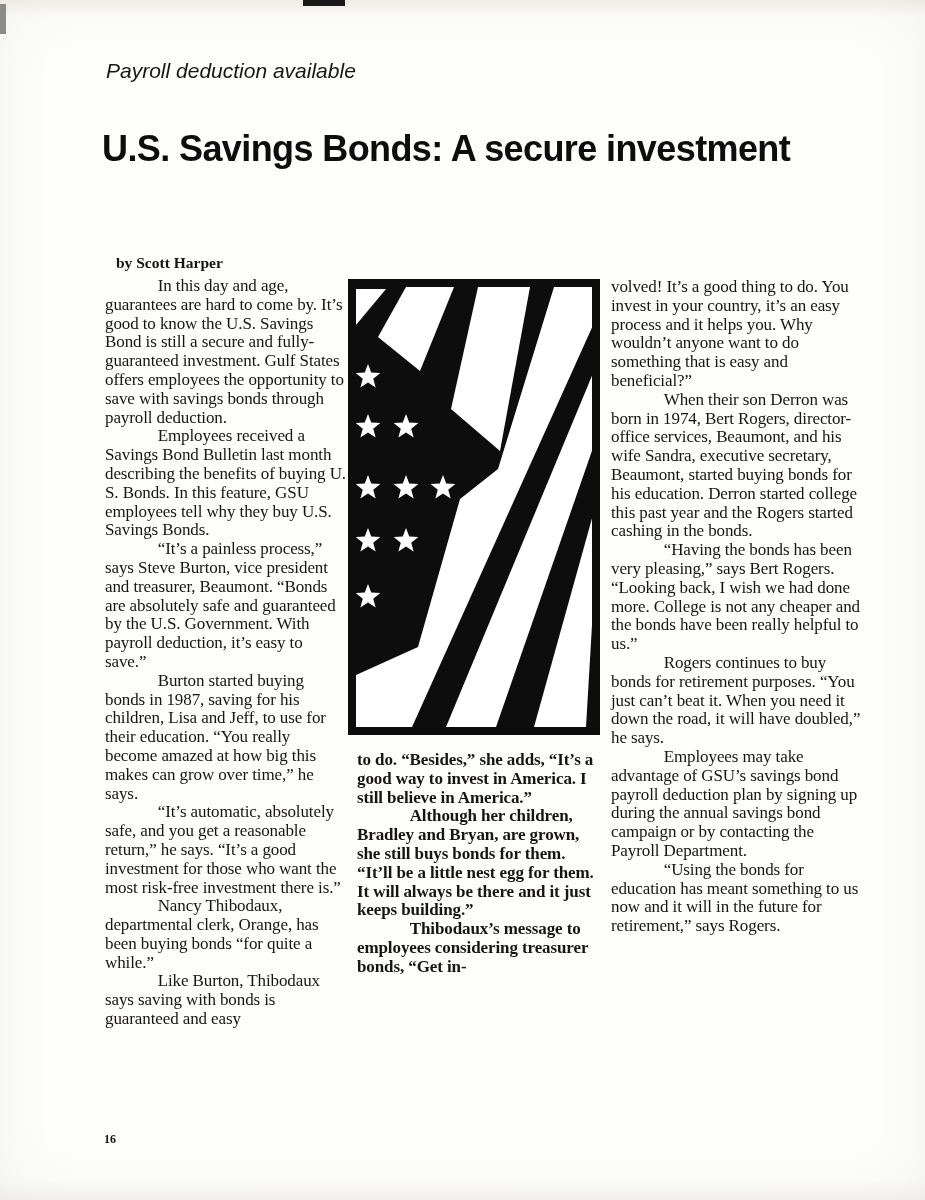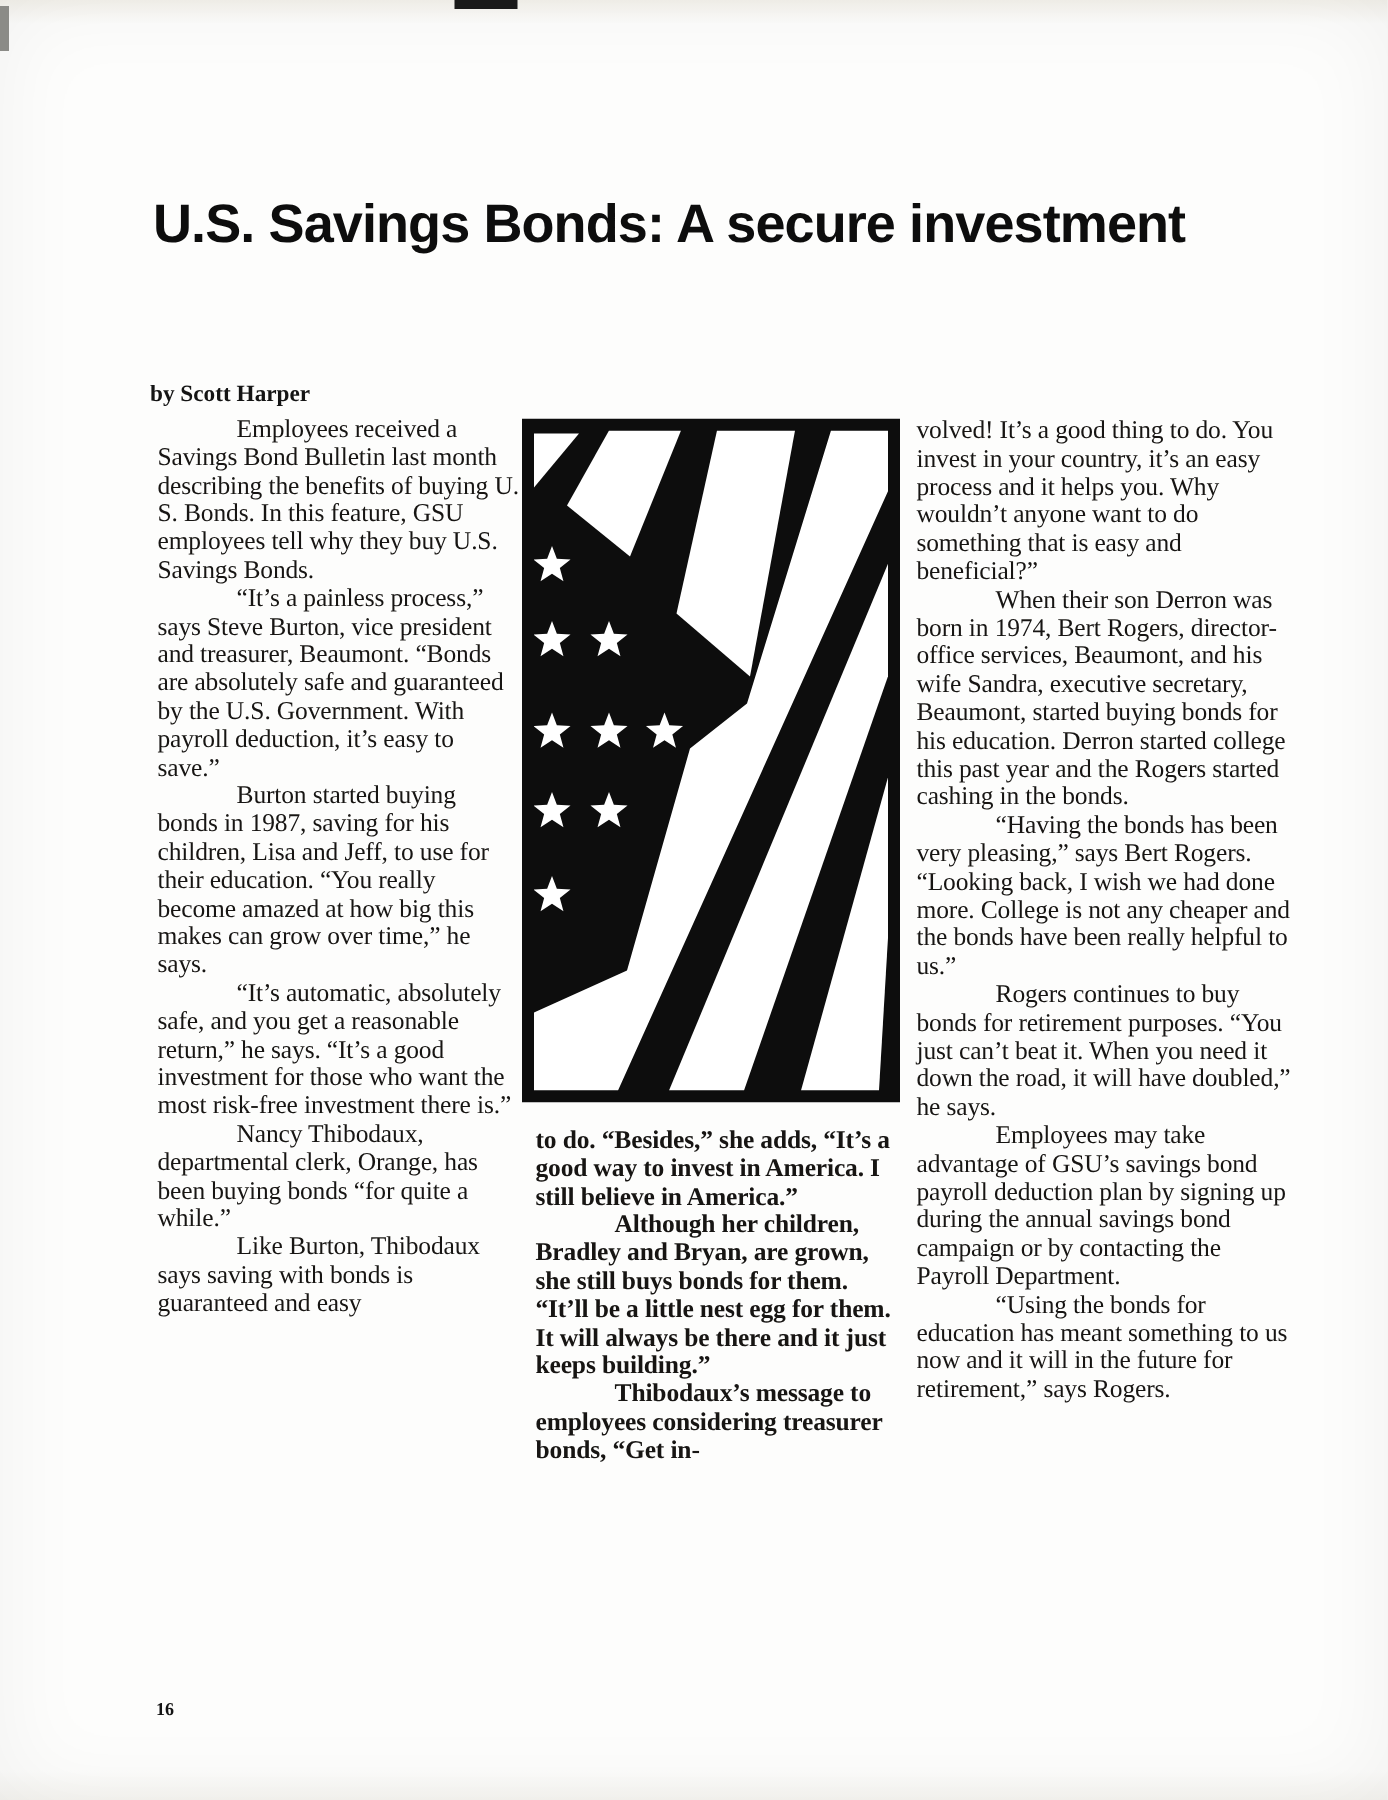--- a/index.html
+++ b/index.html
@@ -19,21 +19,21 @@
   .artifact-corner{position:absolute;left:0;top:4px;width:6px;height:30px;background:#8b8b87;}
   .kicker{
     position:absolute;left:106px;top:58px;
     font:italic 21px/1.25 "Liberation Sans",sans-serif;color:#161616;
   }
   .headline{
     position:absolute;left:102px;top:129px;margin:0;white-space:nowrap;
     font:bold 36px/1.1 "Liberation Sans",sans-serif;letter-spacing:-0.6px;color:#0d0d0d;
   }
   .byline{
-    position:absolute;left:100px;top:254px;
+    position:absolute;left:116px;top:254px;
     font-weight:bold;font-size:15.5px;line-height:1.2;color:#141414;
   }
   .col{position:absolute;}
   .col .para{
     margin:0;text-indent:3.1em;
     font-size:17px;line-height:18.8px;
     letter-spacing:-0.1px;
   }
   .col1{left:105px;top:277px;width:241px;}
   .col2{left:357px;top:751px;width:242px;font-weight:bold;}
@@ -49,26 +49,28 @@
   }
 </style>
 </head>
 <body>
 
 <div class="page">
 
   <div class="artifact-bar"></div>
   <div class="artifact-corner"></div>
 
+  <div class="kicker">Payroll deduction available</div>
 
   <h1 class="headline">U.S. Savings Bonds: A secure investment</h1>
 
   <div class="byline">by Scott Harper</div>
 
   <div class="col col1">
+      <p class="para">In this day and age, guarantees are hard to come by.  It’s good to know the U.S. Savings Bond is still a secure and fully-guaranteed investment.  Gulf States offers employees the opportunity to save with savings bonds through payroll deduction.</p>
       <p class="para">Employees received a Savings Bond Bulletin last month describing the benefits of buying U. S. Bonds.  In this feature, GSU employees tell why they buy U.S. Savings Bonds.</p>
       <p class="para">“It’s a painless process,” says Steve Burton, vice president and treasurer, Beaumont.  “Bonds are absolutely safe and guaranteed by the U.S. Government.  With payroll deduction, it’s easy to save.”</p>
       <p class="para">Burton started buying bonds in 1987, saving for his children, Lisa and Jeff, to use for their education.  “You really become amazed at how big this makes can grow over time,” he says.</p>
       <p class="para">“It’s automatic, absolutely safe, and you get a reasonable return,” he says. “It’s a good investment for those who want the most risk-free investment there is.”</p>
       <p class="para">Nancy Thibodaux, departmental clerk, Orange, has been buying bonds “for quite a while.”</p>
       <p class="para">Like Burton, Thibodaux says saving with bonds is guaranteed and easy</p>
     </div>
 
   <figure class="flag">
     <svg viewBox="0 0 252 456" preserveAspectRatio="none">

